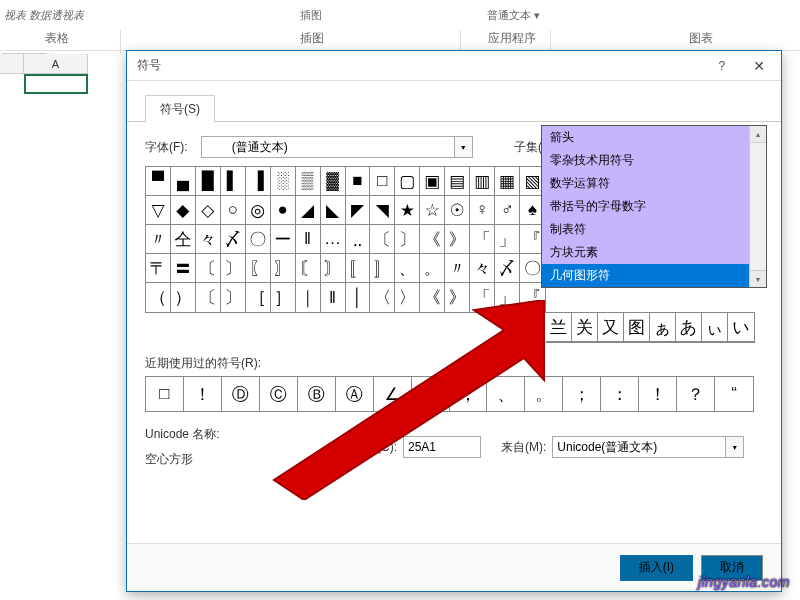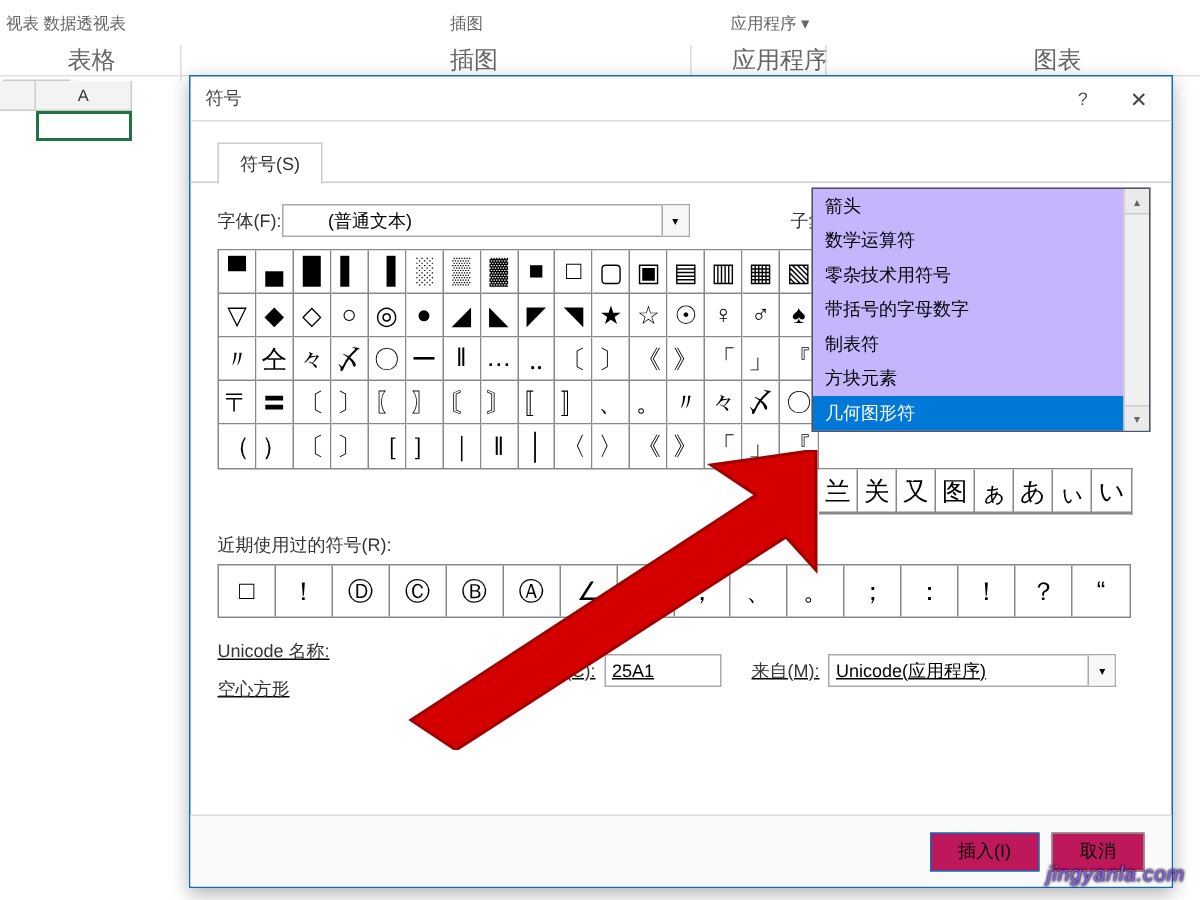--- a/index.html
+++ b/index.html
@@ -20,65 +20,65 @@
 .title-bar { height: 30px; display: flex; align-items: center; padding: 0 10px; border-bottom: 1px solid #ddd; color: #444; font-size: 12px; }
 .title-bar .spacer { flex: 1; }
 .title-bar .help { color: #555; font-size: 12px; margin-right: 18px; padding: 2px 4px; }
 .title-bar .close { font-size: 14px; padding: 2px 6px; }
 .tabs { display: flex; padding: 14px 0 0 18px; }
 .tab { border: 1px solid #ccc; border-bottom: none; padding: 5px 14px 4px; background: #fff; margin-right: 0; font-size: 12px; color: #333; position: relative; z-index: 2; }
 .tab.inactive { color: #555; border-color: transparent; background: transparent; }
 .tab-underline { border-bottom: 1px solid #ccc; margin-top: -1px; }
 .tab.active { border-bottom: 1px solid #fff; margin-bottom: -1px; }
 .dialog-body { padding: 14px 18px 0; }
-.field-row { display: flex; align-items: center; gap: 0; margin-bottom: 8px; }
+.field-row { display: flex; align-items: center; gap: 13px; margin-bottom: 8px; }
 .field-label { color: #333; font-size: 12px; white-space: nowrap; }
 .combo { flex: 1; height: 22px; border: 1px solid #aaa; background: #fff; display: flex; align-items: center; padding: 0 4px; font-size: 12px; position: relative; }
 .combo .arrow { position: absolute; right: 0; top: 0; width: 18px; height: 100%; border-left: 1px solid #aaa; display: flex; align-items: center; justify-content: center; font-size: 8px; background: #f7f7f7; }
 .combo.font { width: 272px; flex: none; padding-left: 30px; }
 .combo.subset { width: 192px; flex: none; }
 .sym-grid { border: 1px solid #888; width: 401px; }
 .sym-row { display: flex; }
 .sym-cell { width: 25px; height: 29px; border-right: 1px solid #888; border-bottom: 1px solid #888; display: flex; align-items: center; justify-content: center; font-size: 17px; color: #000; background: #fff; font-family: Arial, sans-serif; }
 .sym-row:last-child .sym-cell { border-bottom: none; }
 .sym-cell:last-child { border-right: none; }
 .dropdown { position: absolute; left: 541px; top: 125px; width: 226px; border: 1px solid #555; background: #c4b5fd; z-index: 10; }
 .dd-item { padding: 3px 8px; font-size: 12px; color: #000; }
 .dd-item.sel { background: #0078d7; color: #fff; }
 .dd-scroll { position: absolute; right: 0; top: 0; width: 17px; height: 100%; background: #f0f0f0; border-left: 1px solid #ccc; }
 .dd-scroll .sbtn { height: 17px; background: #eaeaea; border-bottom: 1px solid #ccc; display: flex; align-items: center; justify-content: center; font-size: 8px; color: #666; }
 .dd-scroll .sbtn.bot { position: absolute; bottom: 0; width: 100%; border-top: 1px solid #ccc; border-bottom: none; }
 .recent-label { margin-top: 12px; font-size: 12px; color: #333; }
 .recent-row { display: flex; margin-top: 4px; border: 1px solid #888; width: 609px; }
 .recent-cell { width: 38px; height: 34px; border-right: 1px solid #888; display: flex; align-items: center; justify-content: center; font-size: 17px; font-family: Arial, sans-serif; }
 .recent-cell:last-child { border-right: none; }
-.unicode-row { display: flex; align-items: center; margin-top: 14px; gap: 6px; text-decoration: underline; }
+.unicode-row { display: flex; align-items: center; margin-top: 14px; gap: 6px; }
 .uc-label { font-size: 12px; color: #333; }
 .uc-name { font-size: 12px; color: #333; margin-top: 8px; }
 .code-input { width: 78px; height: 22px; border: 1px solid #aaa; padding: 0 4px; font-size: 12px; display: flex; align-items: center; }
 .combo.from { width: 192px; flex: none; }
 .dlg-buttons { position: absolute; bottom: 0; left: 0; right: 0; height: 48px; border-top: 1px solid #ddd; display: flex; align-items: center; justify-content: flex-end; padding: 0 18px; gap: 8px; background: #fafafa; }
-.btn { height: 26px; padding: 0 18px; border: 1px solid #888; background: #be185d; font-size: 12px; display: flex; align-items: center; }
+.btn { height: 26px; padding: 0 18px; border: 1px solid #888; background: #0369a1; font-size: 12px; display: flex; align-items: center; }
 .btn.primary { border: 1px solid #0f6db5; }
 .arrow-overlay { position: absolute; left: 244px; top: 300px; width: 320px; height: 200px; pointer-events: none; z-index: 20; }
 .cursor-overlay { position: absolute; left: 600px; top: 309px; font-size: 13px; color: #fff; z-index: 15; pointer-events: none; }
 .watermark { position: absolute; right: 10px; bottom: 10px; text-align: right; z-index: 30; }
 .watermark .line1 { font-size: 24px; font-weight: bold; color: #fff; text-shadow: 0 0 3px #000, 0 0 3px #000; letter-spacing: 2px; display: flex; align-items: baseline; justify-content: flex-end; }
 .watermark .check { color: #c00; font-size: 26px; margin-left: 2px; }
 .watermark .line2 { font-size: 14px; font-style: italic; color: #8b5cf6; text-shadow: 0 0 2px #000, 0 0 2px #000; letter-spacing: 0.5px; }
 </style>
 </head>
 <body>
 
 <div class="ribbon">
-  <span style="position:absolute;left:4px;">视表 数据透视表</span>
+  <span style="position:absolute;left:4px;font-style:italic;">视表 数据透视表</span>
   <span style="position:absolute;left:300px;">插图</span>
-  <span style="position:absolute;left:487px;">应用程序 ▾</span>
-</div>
-<div style="height:20px;color:#666;font-size:16px;position:relative;padding-left:44px;">
+  <span style="position:absolute;left:487px;">普通文本 ▾</span>
+</div>
+<div style="height:20px;color:#666;font-size:12px;position:relative;padding-left:44px;">
   <span style="position:absolute;left:45px;">表格</span>
   <span style="position:absolute;left:300px;">插图</span>
   <span style="position:absolute;left:488px;">应用程序</span>
   <span style="position:absolute;left:661px;margin-left:28px;">图表</span>
   <div class="ribbon-sep" style="left:120px;"></div>
   <div class="ribbon-sep" style="left:460px;"></div>
   <div class="ribbon-sep" style="left:550px;"></div>
 </div>
 
 <div class="toolbar-row">
@@ -257,40 +257,40 @@
       <div style="flex:0 0 160px;">
         <div class="uc-label">Unicode 名称:</div>
         <div class="uc-name">空心方形</div>
       </div>
       <span class="field-label" style="margin-left:18px;">字符代码(C):</span>
       <div class="code-input">
           <span>25A1</span>
         </div>
       <span class="field-label" style="margin-left:14px;">来自(M):</span>
       <div class="combo from">
-        <span>Unicode(应用程序)</span>
+        <span>Unicode(普通文本)</span>
         <div class="arrow">▾</div>
       </div>
     </div>
   </div>
 
   <div class="dlg-buttons">
     <div class="btn primary">
         <span>插入(I)</span>
       </div>
     <div class="btn">
         <span>取消</span>
       </div>
   </div>
 </div>
 
 <div class="dropdown">
   <div class="dd-item">箭头</div>
+  <div class="dd-item">零杂技术用符号</div>
   <div class="dd-item">数学运算符</div>
-  <div class="dd-item">零杂技术用符号</div>
   <div class="dd-item">带括号的字母数字</div>
   <div class="dd-item">制表符</div>
   <div class="dd-item">方块元素</div>
   <div class="dd-item sel">几何图形符</div>
   <div class="dd-scroll">
     <div class="sbtn">▴</div>
     <div class="sbtn bot">▾</div>
   </div>
 </div>
 

